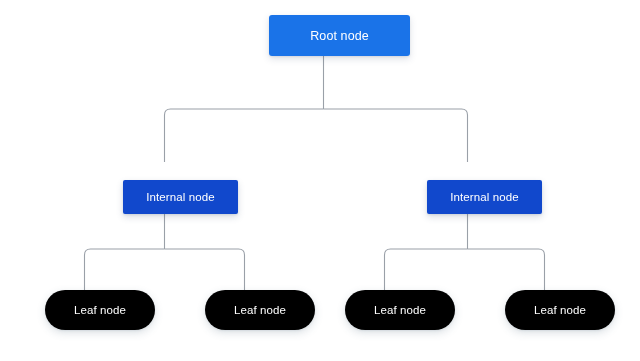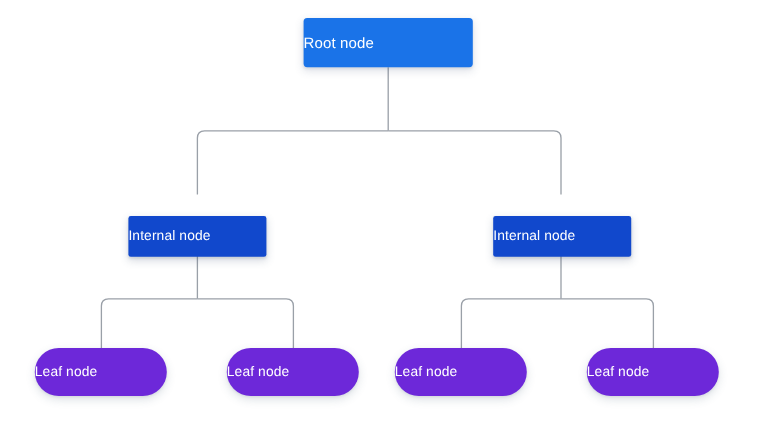--- a/index.html
+++ b/index.html
@@ -28,25 +28,27 @@
     top: 0;
     width: 640px;
     height: 361px;
     pointer-events: none;
   }
 
   .node {
     position: absolute;
     display: flex;
     align-items: center;
+    justify-content: center;
     box-sizing: border-box;
     color: #ffffff;
     white-space: nowrap;
     letter-spacing: 0.1px;
     z-index: 2;
+    margin-left: 16px;
   }
 
   .node-root {
     left: 253px;
     top: 15px;
     width: 141px;
     height: 41px;
     background: #1a73e8;
     border-radius: 3px;
     font-size: 12.5px;
@@ -65,21 +67,21 @@
                 0 1px 2px rgba(60, 80, 110, 0.12);
   }
 
   .node-internal-left  { left: 107px; }
   .node-internal-right { left: 411px; }
 
   .node-leaf {
     top: 290px;
     width: 110px;
     height: 40px;
-    background: #6d28d9;
+    background: #000000;
     border-radius: 20px;
     font-size: 11.5px;
     box-shadow: 0 3px 8px rgba(60, 90, 110, 0.18),
                 0 1px 2px rgba(60, 90, 110, 0.10);
   }
 
   .node-leaf-1 { left: 29px; }
   .node-leaf-2 { left: 189px; }
   .node-leaf-3 { left: 329px; }
   .node-leaf-4 { left: 489px; }

